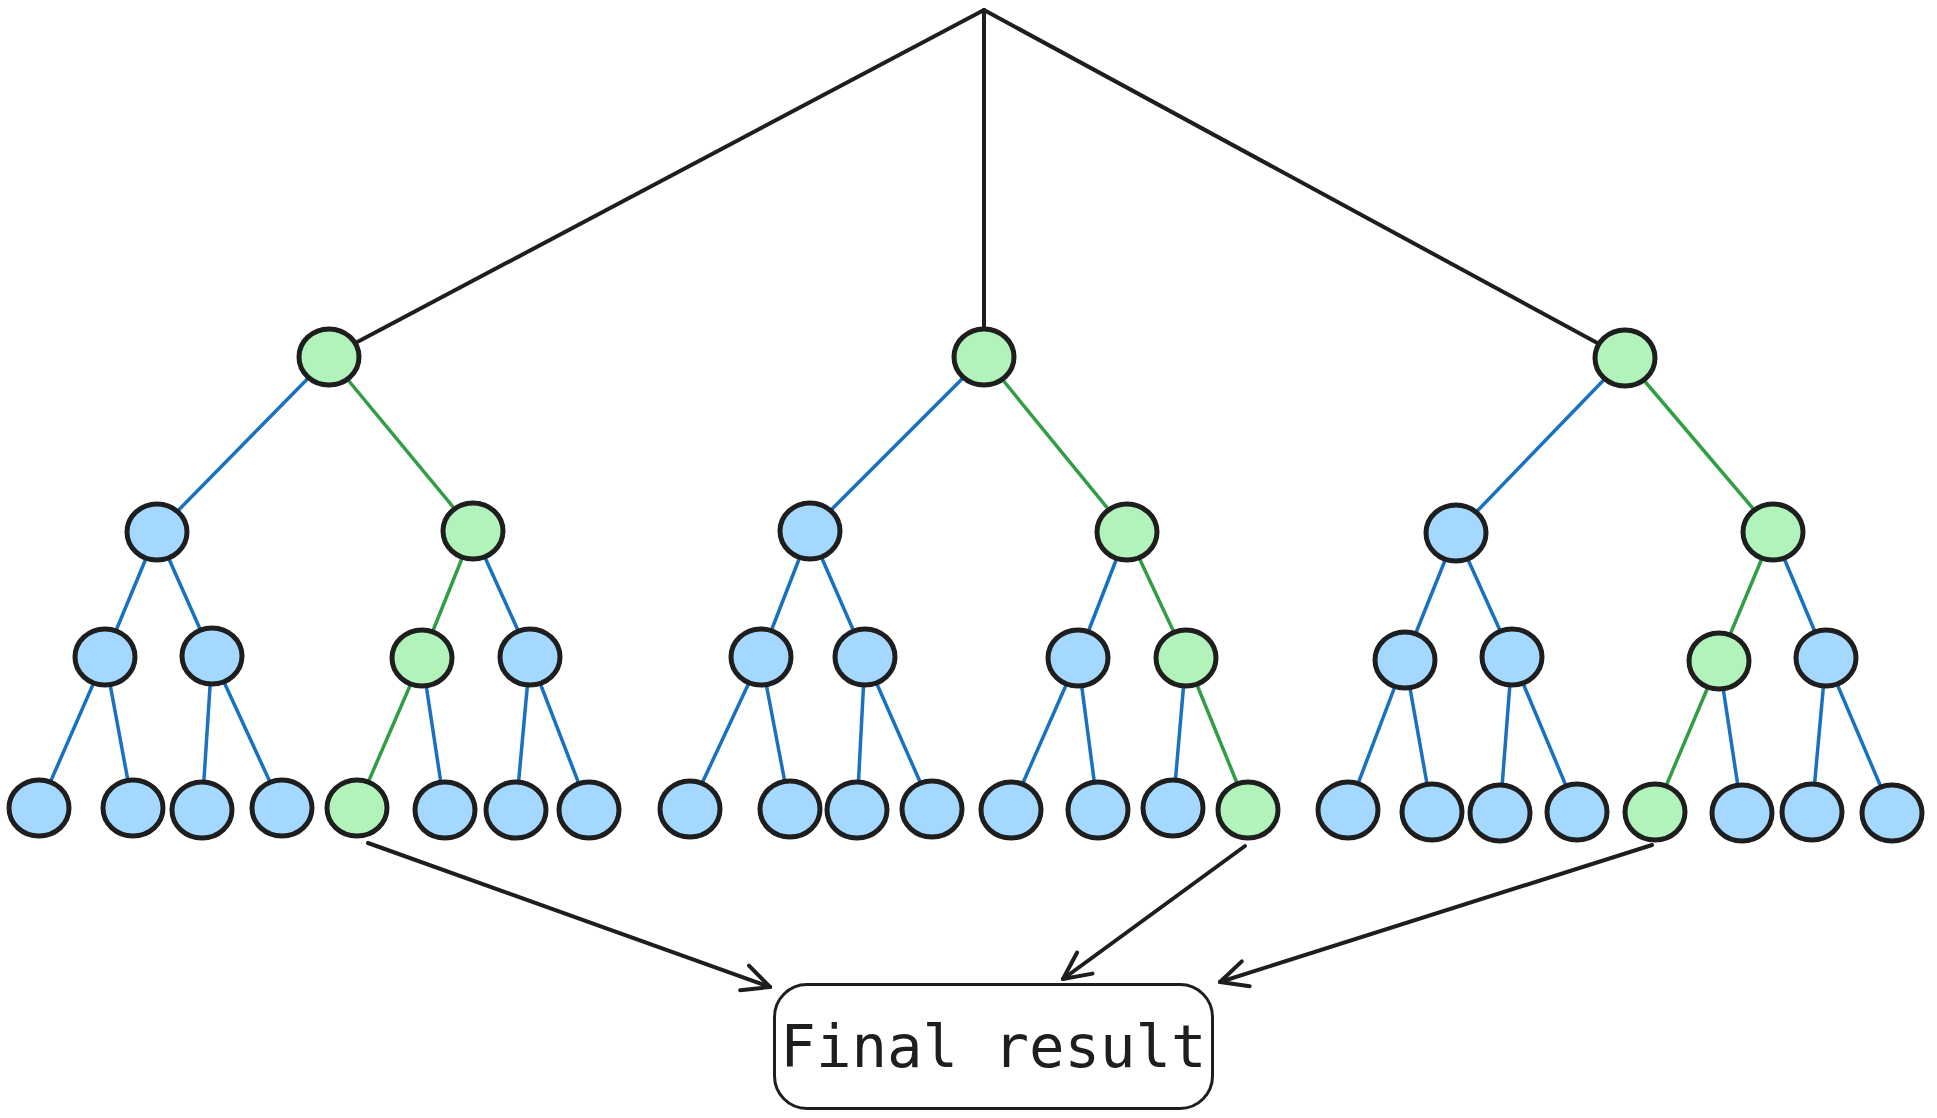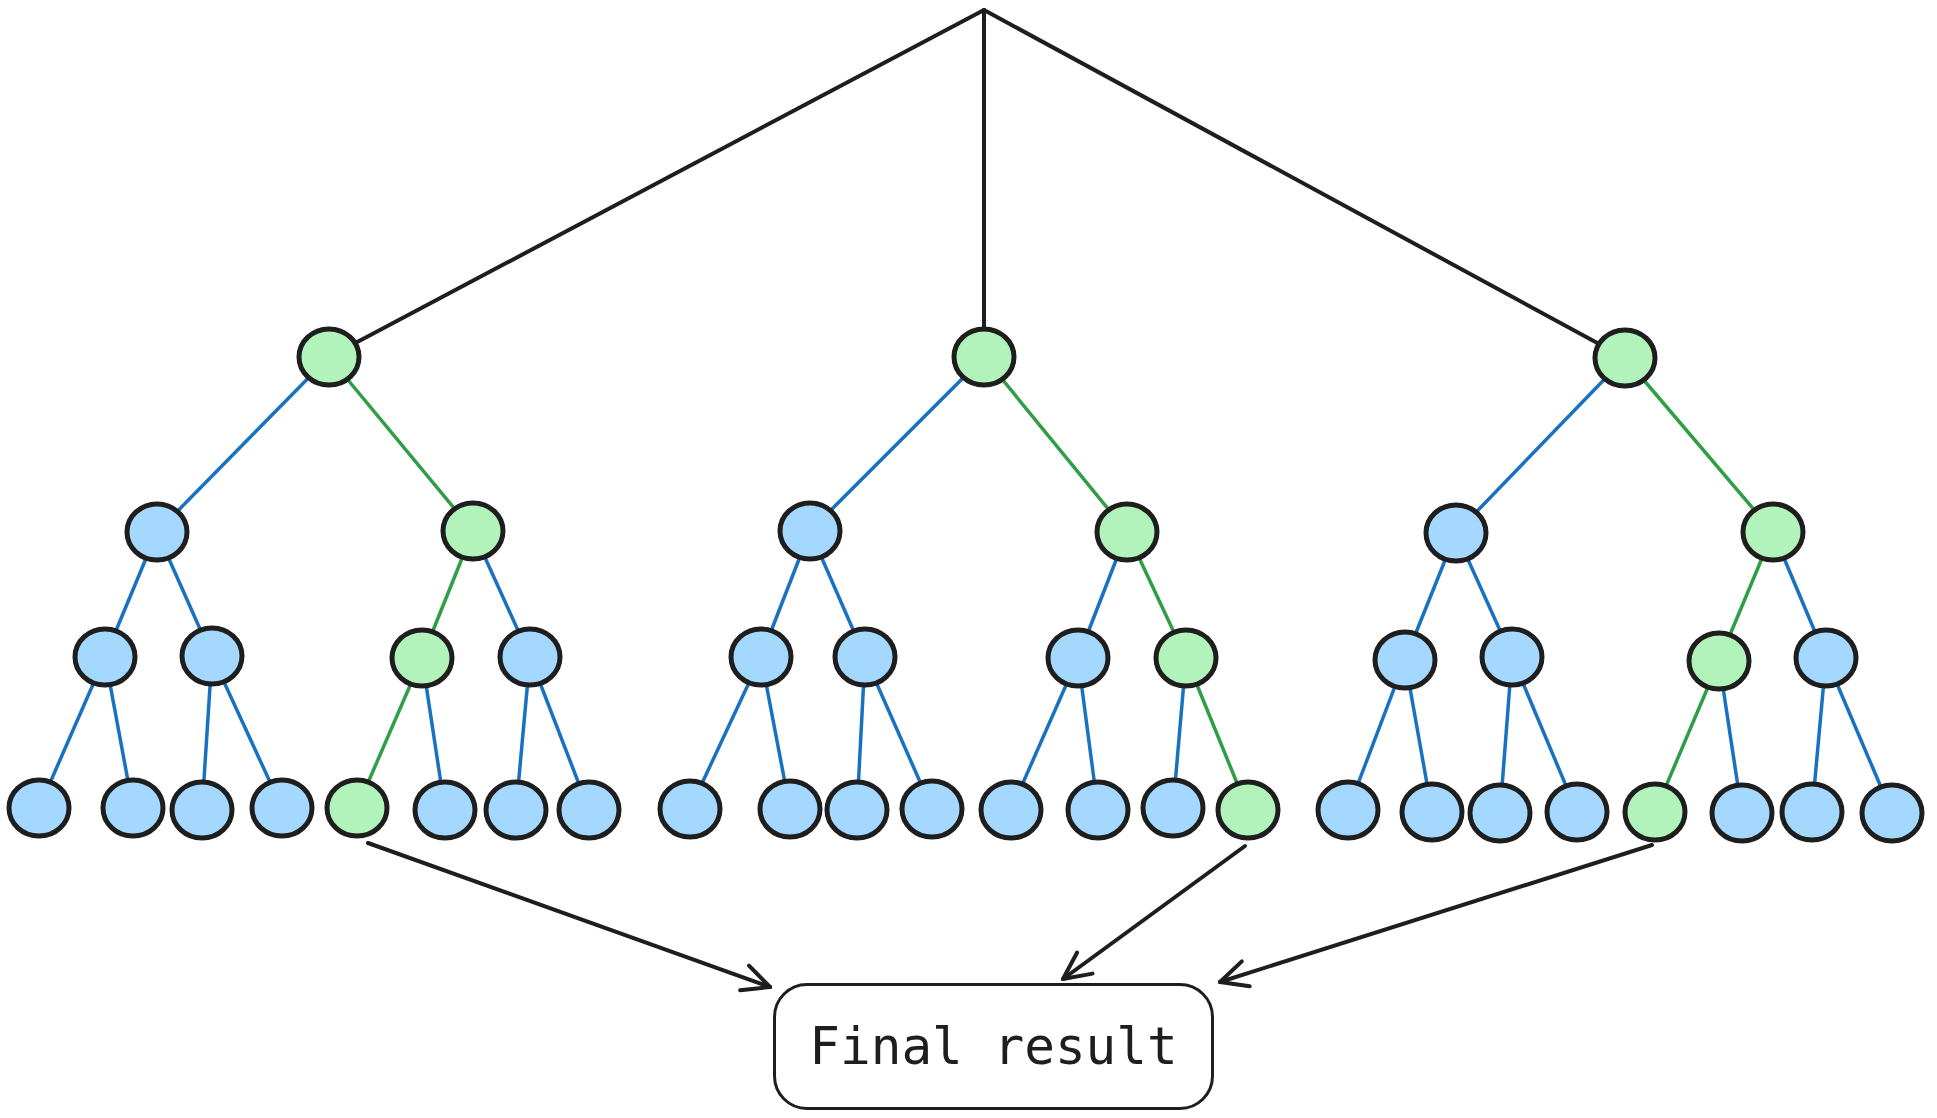--- a/index.html
+++ b/index.html
@@ -29,21 +29,21 @@
     box-sizing: border-box;
     border: 3.5px solid #1e1e1e;
     border-radius: 34px;
     background: #ffffff;
     display: flex;
     align-items: center;
     justify-content: center;
   }
   .result-label {
     font-family: "DejaVu Sans Mono", "Liberation Mono", monospace;
-    font-size: 51px;
+    font-size: 59px;
     color: #1e1e1e;
     white-space: nowrap;
     letter-spacing: 0px;
   }
 </style>
 </head>
 <body>
 
 <div class="stage">
   <svg id="diagram" xmlns="http://www.w3.org/2000/svg" viewBox="0 0 1937 1118">

